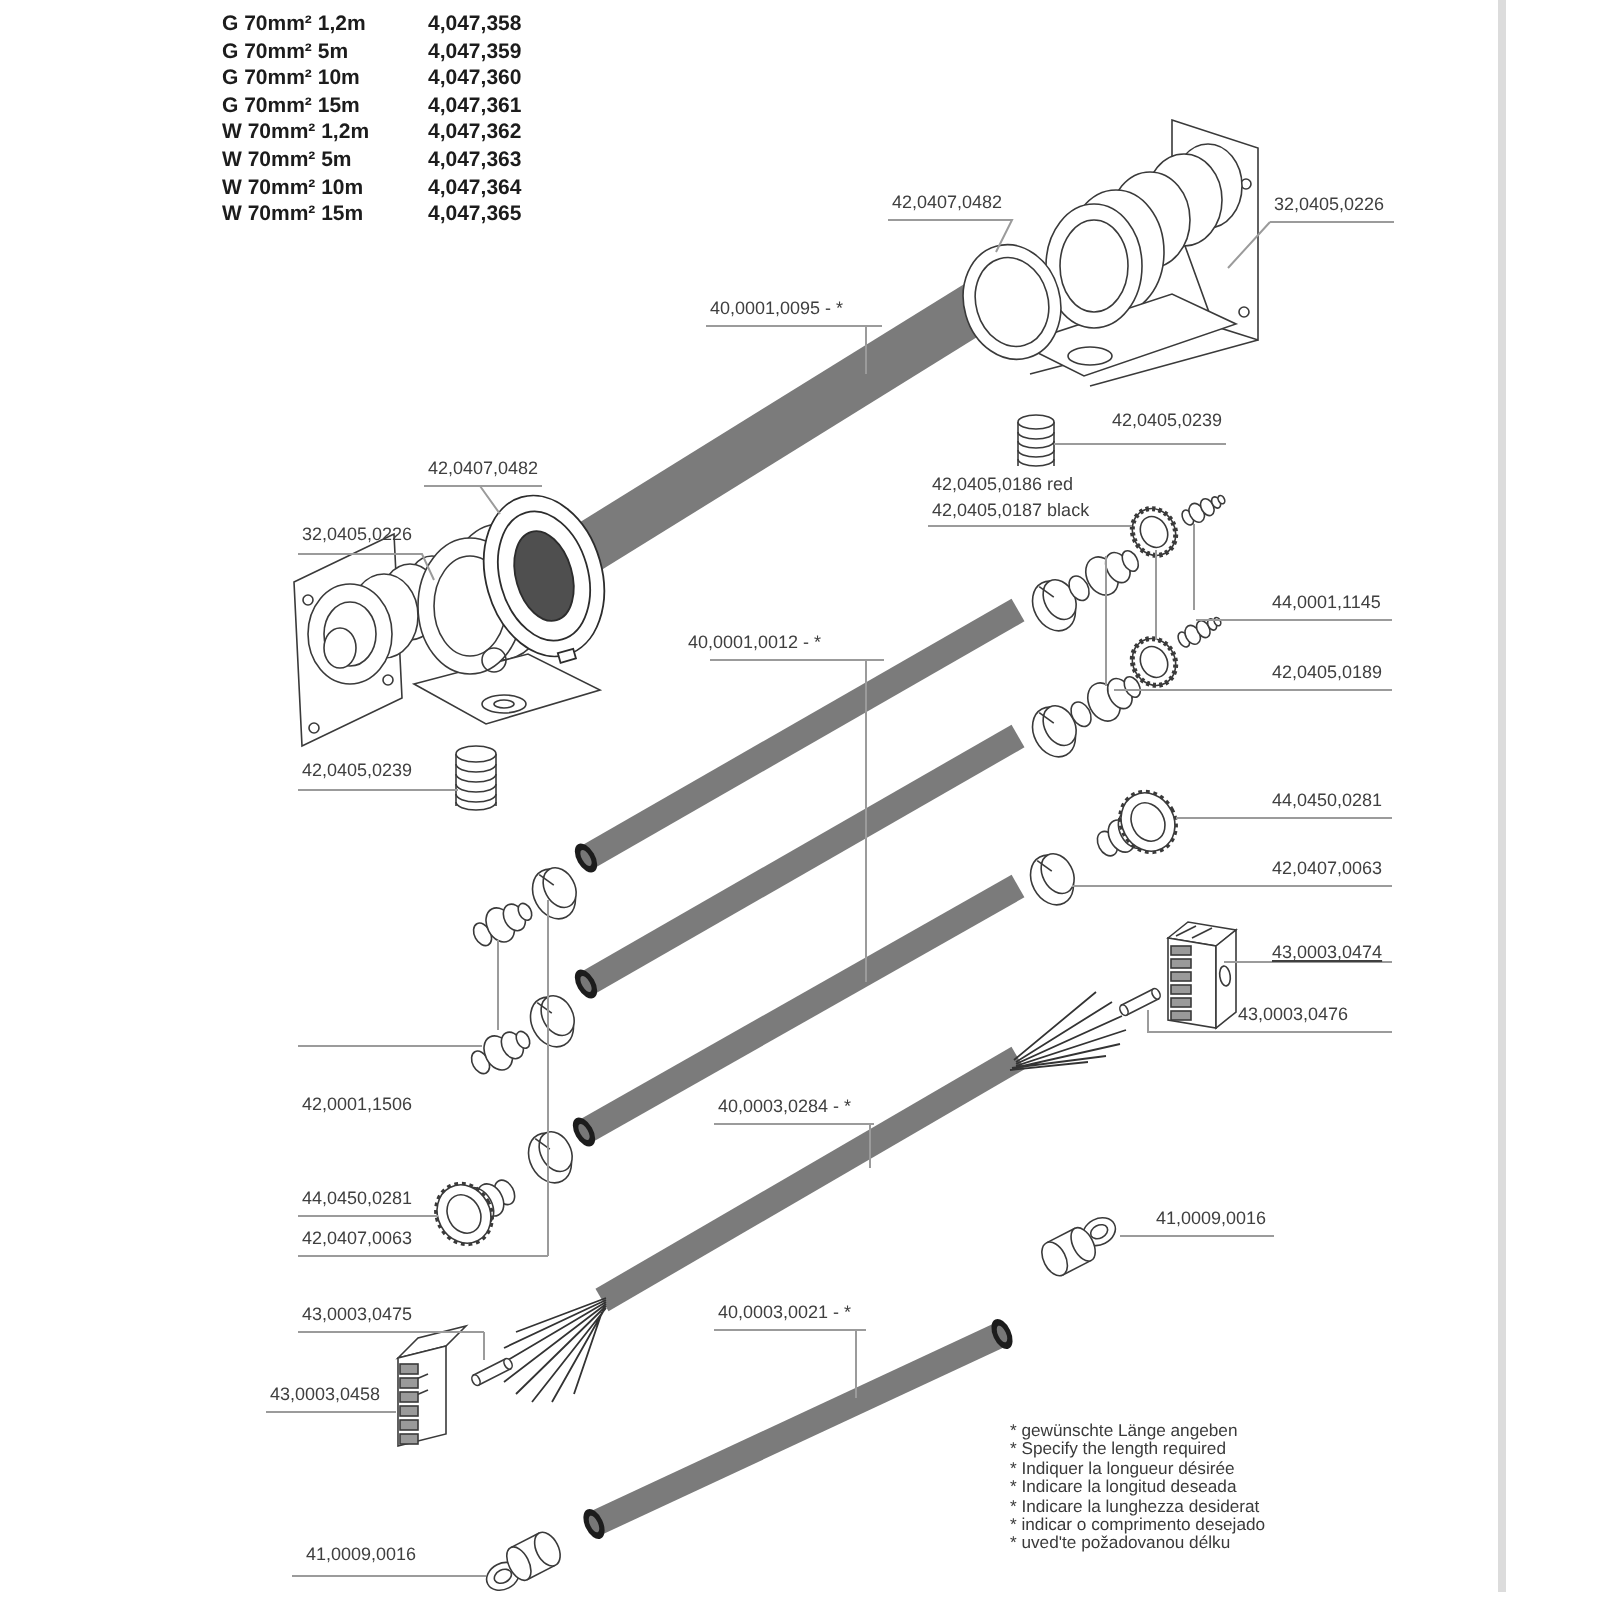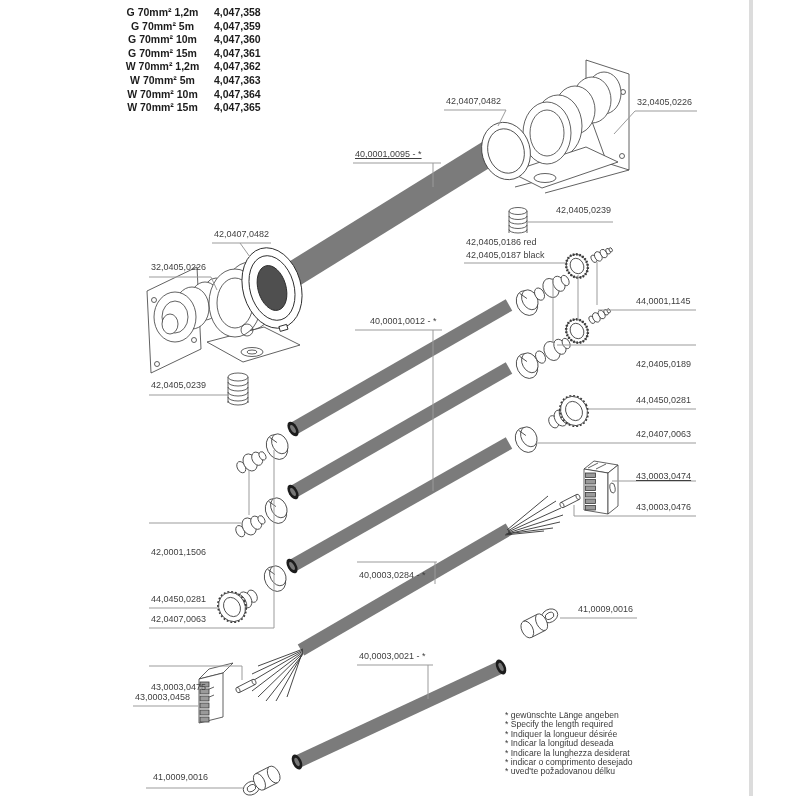--- a/index.html
+++ b/index.html
@@ -2,21 +2,21 @@
 <html><head>
 <meta charset="utf-8">
 <style>
   html,body{margin:0;padding:0;background:#ffffff;}
   #page{position:relative;width:800px;height:800px;background:#ffffff;overflow:hidden;
         font-family:"Liberation Sans","DejaVu Sans",sans-serif;}
   #diagram-svg{position:absolute;left:0;top:0;}
   .callout{position:absolute;font-size:9px;line-height:10px;color:#3f3f3f;white-space:nowrap;}
   .table{position:absolute;left:111px;top:6px;font-size:10.5px;font-weight:bold;color:#1c1c1c;}
   .trow{display:flex;height:13.6px;line-height:13.6px;}
-  .tdesc{width:103px;text-align:center;}
+  .tdesc{width:103px;}
   .tpart{width:80px;}
   .footnotes{position:absolute;left:505px;top:699px;font-size:8.6px;line-height:9.4px;color:#3a3a3a;margin-top:12px;}
 </style>
 </head>
 <body>
 
 <div id="page">
 
 <svg id="diagram-svg" width="800" height="800" viewBox="0 0 800 800">
 
@@ -358,49 +358,49 @@
   <div class="trow">
         <span class="tdesc">W 70mm² 10m</span>
         <span class="tpart">4,047,364</span>
       </div>
   <div class="trow">
         <span class="tdesc">W 70mm² 15m</span>
         <span class="tpart">4,047,365</span>
       </div>
 </div>
 
-<div class="callout" style="left:355px;top:149px;text-decoration:underline;">40,0001,0095 - *</div>
+<div class="callout" style="left:355px;top:149px;">40,0001,0095 - *</div>
 <div class="callout" style="left:446px;top:96px;">42,0407,0482</div>
 <div class="callout" style="left:637px;top:97px;">32,0405,0226</div>
 <div class="callout" style="left:556px;top:205px;">42,0405,0239</div>
 <div class="callout" style="left:466px;top:237px;">42,0405,0186 red</div>
 <div class="callout" style="left:466px;top:250px;">42,0405,0187 black</div>
 <div class="callout" style="left:214px;top:229px;">42,0407,0482</div>
 <div class="callout" style="left:151px;top:262px;">32,0405,0226</div>
 <div class="callout" style="left:151px;top:380px;">42,0405,0239</div>
-<div class="callout" style="left:370px;top:316px;">40,0001,0012 - *</div>
+<div class="callout" style="left:344px;top:316px;">40,0001,0012 - *</div>
 <div class="callout" style="left:636px;top:296px;">44,0001,1145</div>
-<div class="callout" style="left:636px;top:331px;margin-top:28px;">42,0405,0189</div>
+<div class="callout" style="left:636px;top:331px;">42,0405,0189</div>
 <div class="callout" style="left:636px;top:395px;">44,0450,0281</div>
 <div class="callout" style="left:636px;top:429px;">42,0407,0063</div>
 <div class="callout" style="left:636px;top:471px;text-decoration:underline;">43,0003,0474</div>
-<div class="callout" style="left:636px;top:502px;text-align:right;">43,0003,0476</div>
+<div class="callout" style="left:619px;top:502px;text-align:right;">43,0003,0476</div>
 <div class="callout" style="left:151px;top:509px;margin-top:38px;">42,0001,1506</div>
 <div class="callout" style="left:151px;top:594px;">44,0450,0281</div>
 <div class="callout" style="left:151px;top:614px;">42,0407,0063</div>
-<div class="callout" style="left:359px;top:548px;margin-top:22px;">40,0003,0284 - *</div>
+<div class="callout" style="left:359px;top:548px;">40,0003,0284 - *</div>
 <div class="callout" style="left:578px;top:604px;">41,0009,0016</div>
 <div class="callout" style="left:359px;top:651px;">40,0003,0021 - *</div>
-<div class="callout" style="left:151px;top:682px;">43,0003,0475</div>
+<div class="callout" style="left:151px;top:652px;">43,0003,0475</div>
 <div class="callout" style="left:135px;top:692px;">43,0003,0458</div>
 <div class="callout" style="left:153px;top:772px;">41,0009,0016</div>
 
 <div class="footnotes">
   <div>* gewünschte Länge angeben</div>
   <div>* Specify the length required</div>
   <div>* Indiquer la longueur désirée</div>
-  <div>* Indicar la longitud deseada</div>
+  <div>* Indicare la longitud deseada</div>
   <div>* Indicare la lunghezza desiderat</div>
   <div>* indicar o comprimento desejado</div>
   <div>* uved'te požadovanou délku</div>
 </div>
 
 </div>
 
 </body></html>

